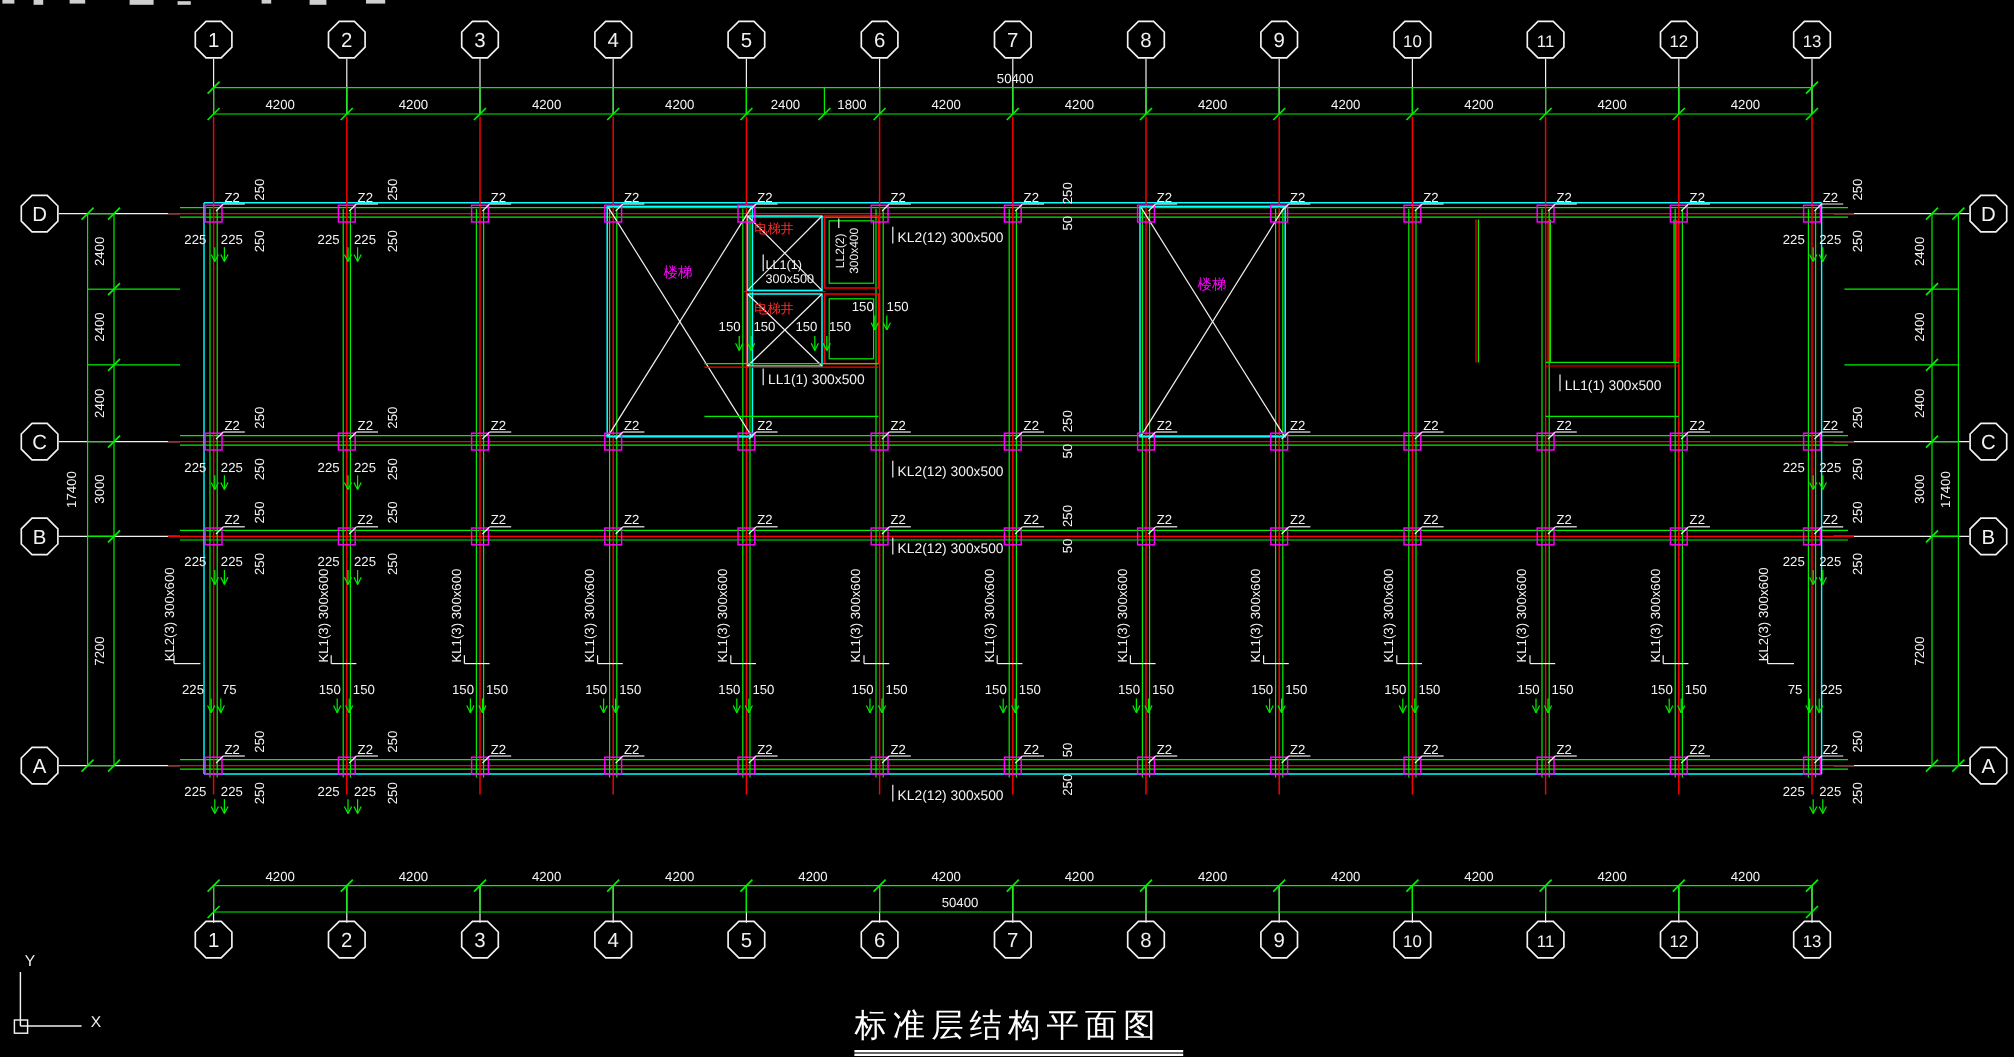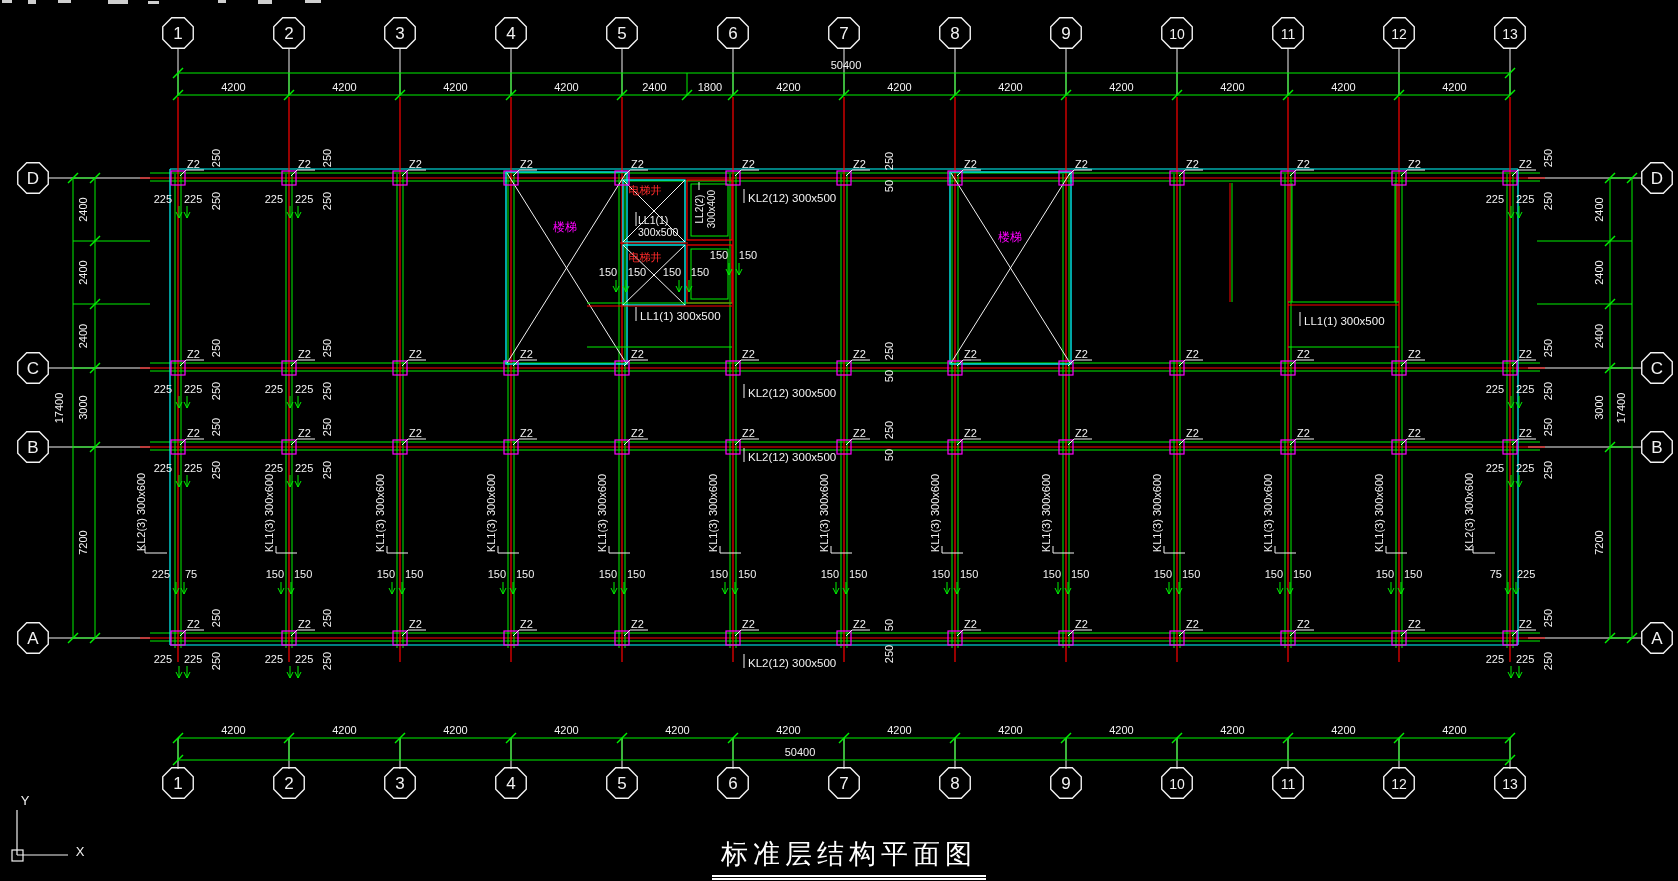--- a/index.html
+++ b/index.html
@@ -1,19 +1,19 @@
 <!DOCTYPE html>
 <html><head>
 <meta charset="utf-8">
 <style>
   html,body{margin:0;padding:0;background:#000;}
   .stage{position:relative;width:1678px;height:881px;background:#000;overflow:hidden;
          font-family:"Liberation Sans",sans-serif;}
   .stage svg{position:absolute;left:0;top:0;}
-  .dwg-title{position:absolute;left:712px;top:836px;width:274px;text-align:center;
+  .dwg-title{position:absolute;left:712px;top:836px;width:274px;text-align:left;
              color:#fff;font-size:27px;letter-spacing:5px;white-space:nowrap;
              border-bottom:5px double #fff;padding-bottom:3px;
              font-family:"Liberation Sans",sans-serif;}
 </style>
 </head>
 <body>
 
 <div class="stage">
   <svg id="dwg" width="1678" height="881">
       <line x1="178" y1="49" x2="178" y2="95" stroke="#f2f2f2" stroke-width="1"></line>

